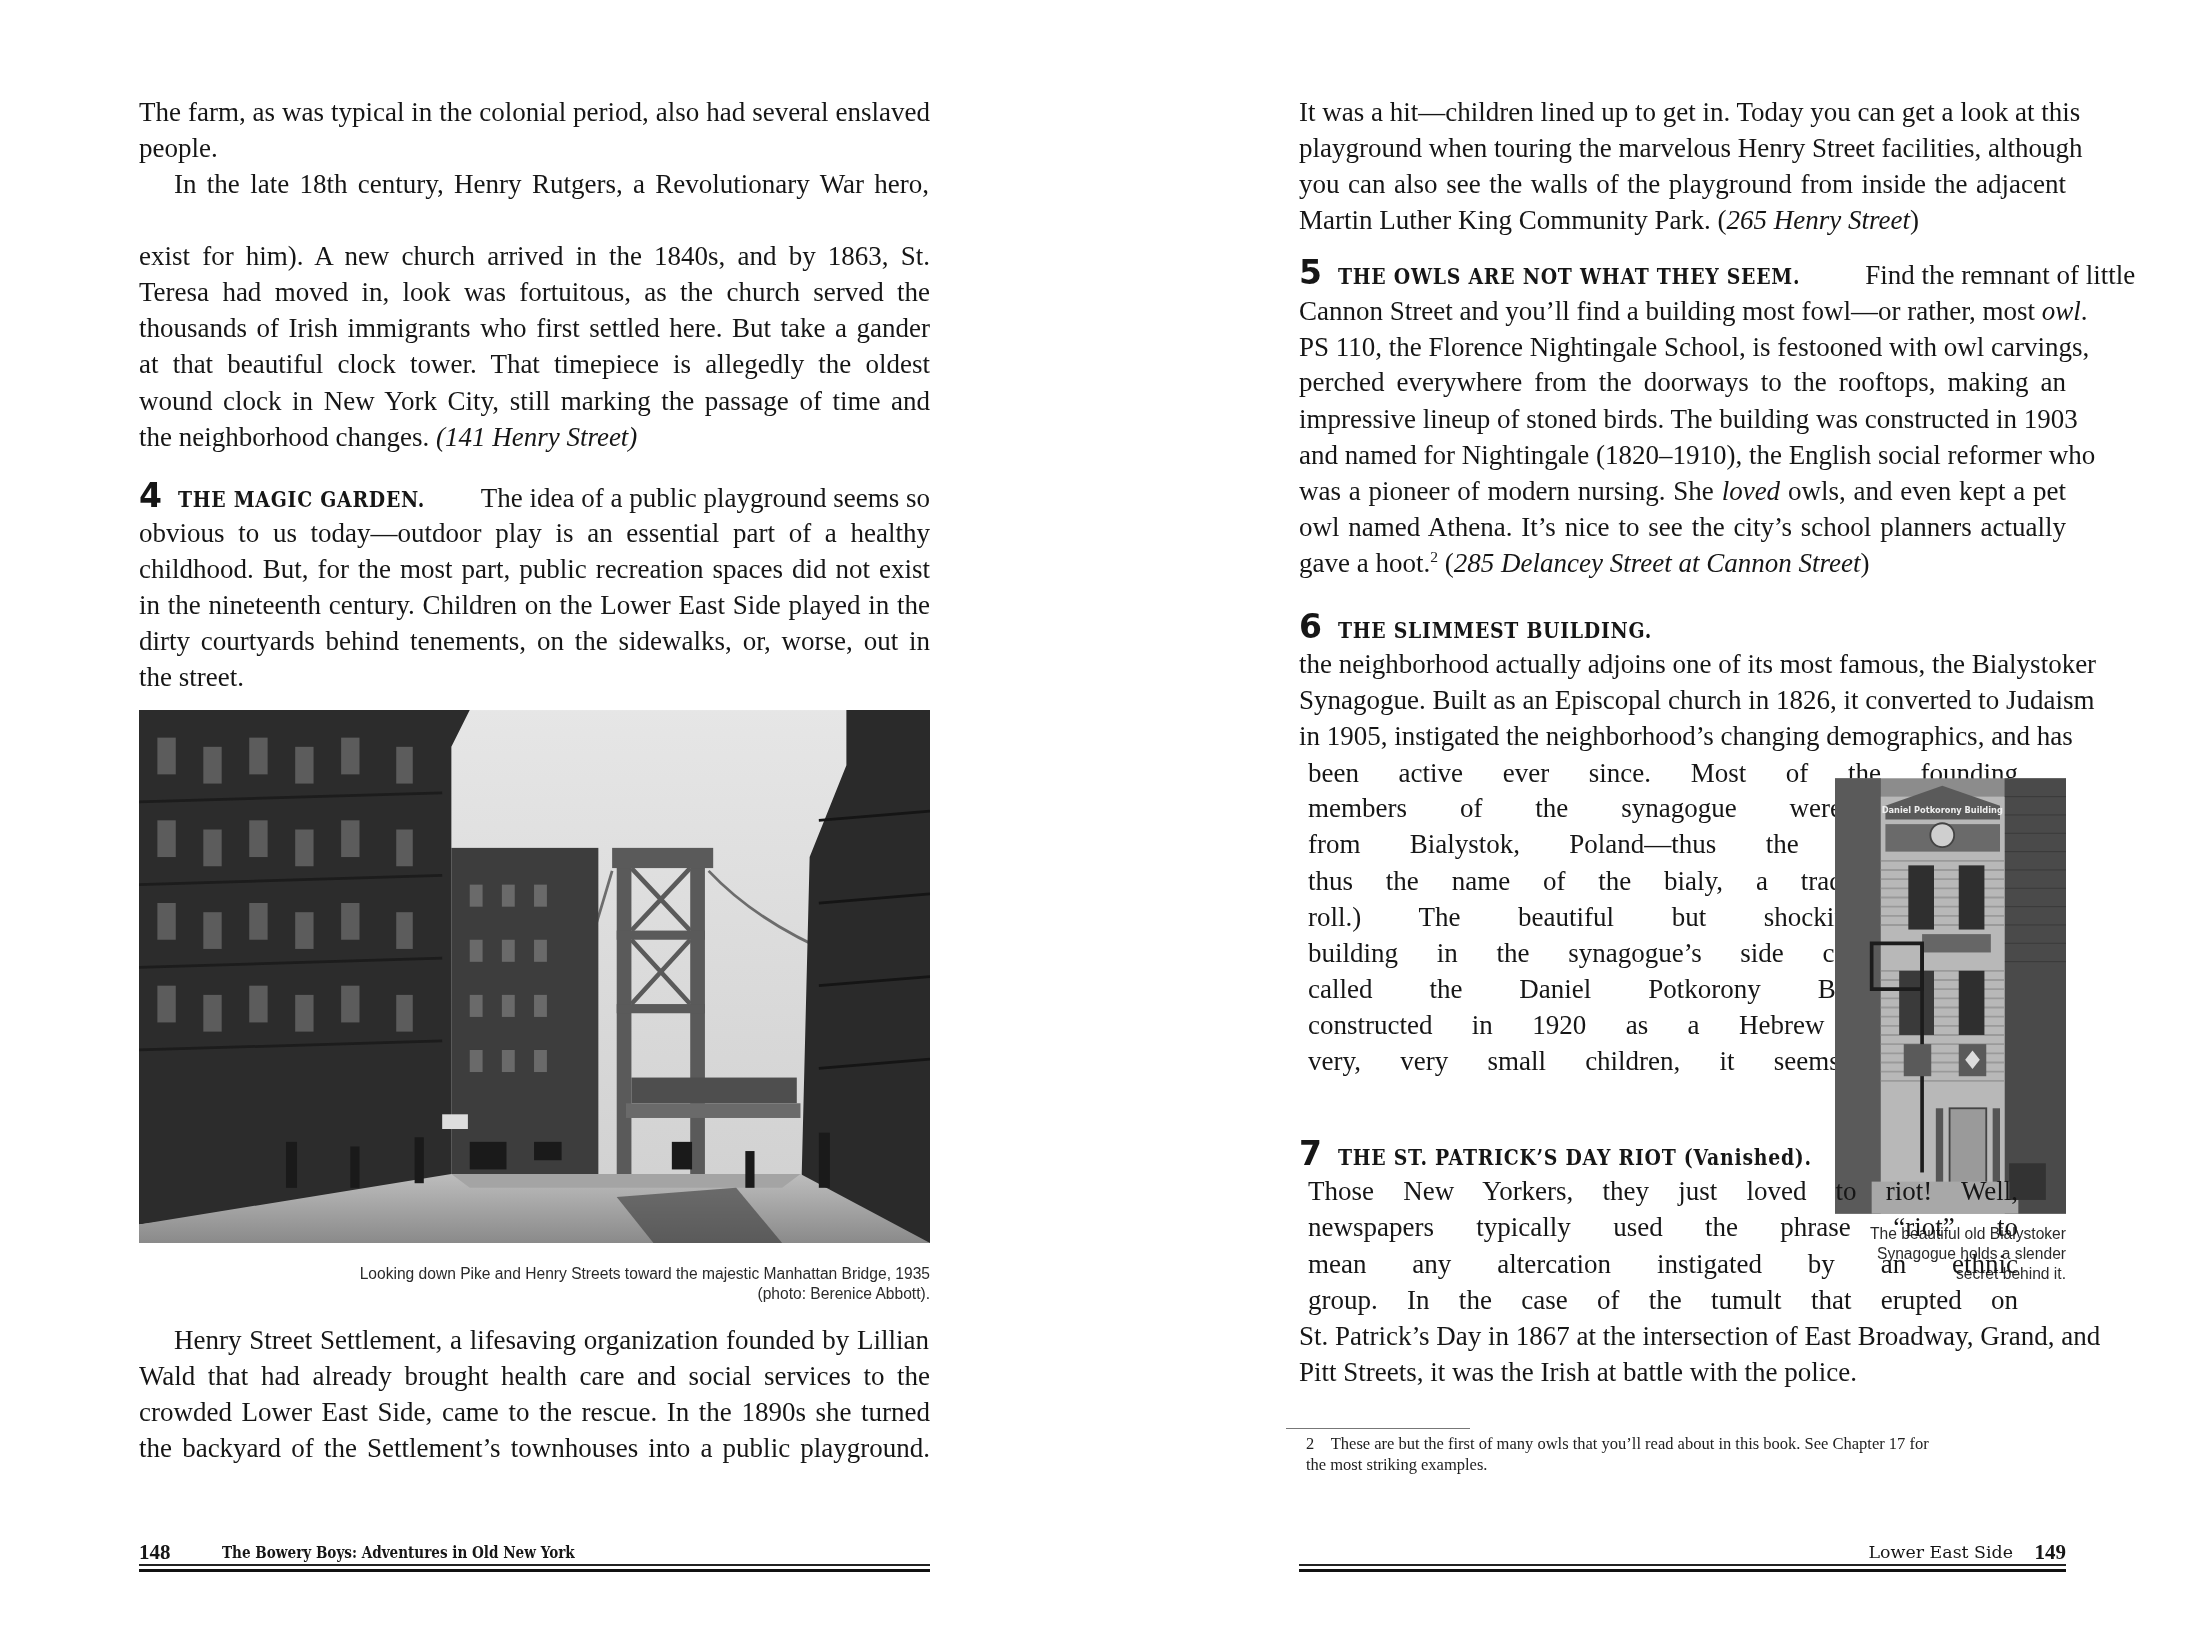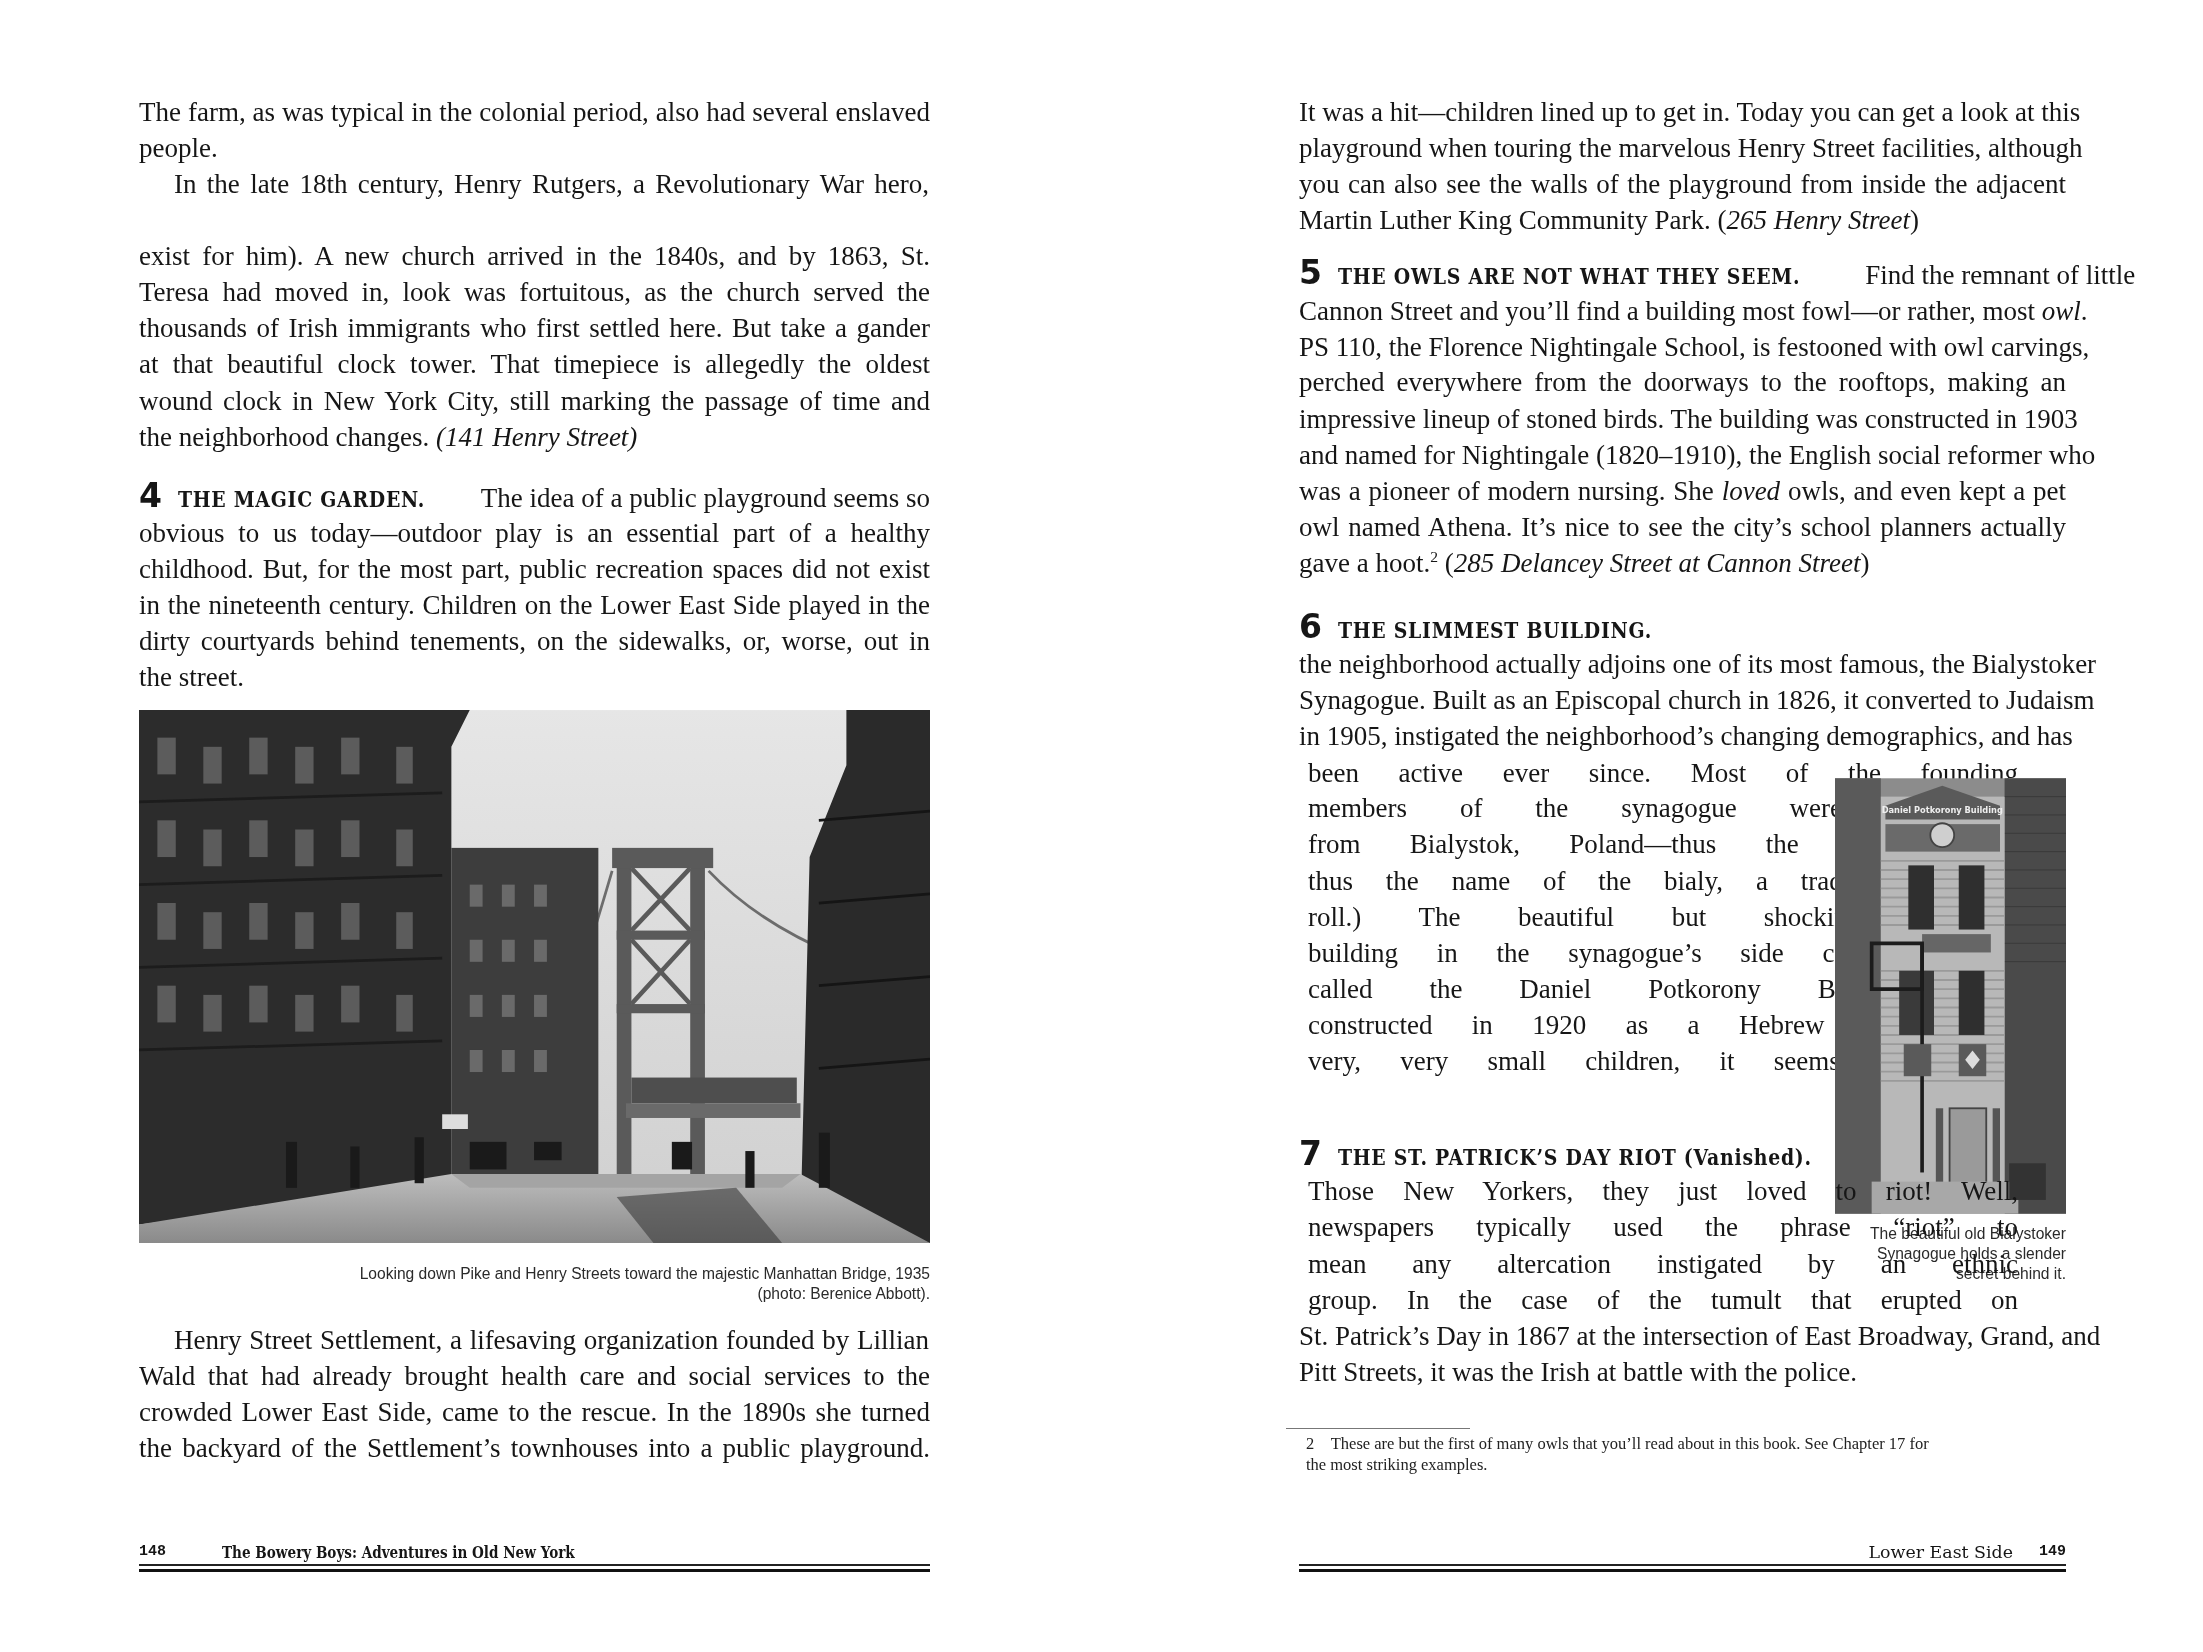--- a/index.html
+++ b/index.html
@@ -16,21 +16,21 @@
   .it { font-style:italic; }
   .sup { font-size:15.6px; vertical-align:super; line-height:0; }
   .hnum { font-family:"DejaVu Sans","Liberation Sans",sans-serif; font-weight:bold; font-size:33px; margin-right:16.5px; letter-spacing:0; }
   .htitle { font-family:"DejaVu Serif","Liberation Serif",serif; font-weight:bold; font-size:23px; letter-spacing:0.9px; transform:scaleX(0.82); transform-origin:left center; display:inline-block; margin-right:-37px; }
   .hrow { position:absolute; white-space:nowrap; font-family:"Liberation Serif",serif; font-size:27px; line-height:37px; display:flex; align-items:baseline; }
   .photo { position:absolute; overflow:hidden; }
   .caption { position:absolute; font-family:"Liberation Sans","DejaVu Sans",sans-serif; font-size:15.6px; line-height:20px; color:#2a2a2a; text-align:right; }
   .footer { position:absolute; top:1541px; height:37px; }
   .foot-rule { position:absolute; left:0; right:0; top:23px; height:1.8px; background:#222; }
   .foot-rule2 { position:absolute; left:0; right:0; top:27.5px; height:3.7px; background:#111; }
-  .pnum { position:absolute; top:0; font-family:Liberation Mono, monospace; font-weight:bold; font-size:15px; line-height:22px; }
+  .pnum { position:absolute; top:0; font-family:Liberation Serif, serif; font-weight:bold; font-size:21px; line-height:22px; }
   .ftitle { position:absolute; top:0; font-family:"DejaVu Serif","Liberation Serif",serif; font-size:17.4px; line-height:22px; }
   .ftitle.cond { font-weight:bold; transform:scaleX(0.78); transform-origin:left center; }
   .fn-rule { position:absolute; left:184px; top:1428px; width:184px; height:0.9px; background:#777; }
   .fn { position:absolute; font-family:"Liberation Serif",serif; font-size:16.5px; line-height:20px; color:#222; white-space:nowrap; }
 </style>
 </head>
 <body>
 
 <div class="page page-left">
 

